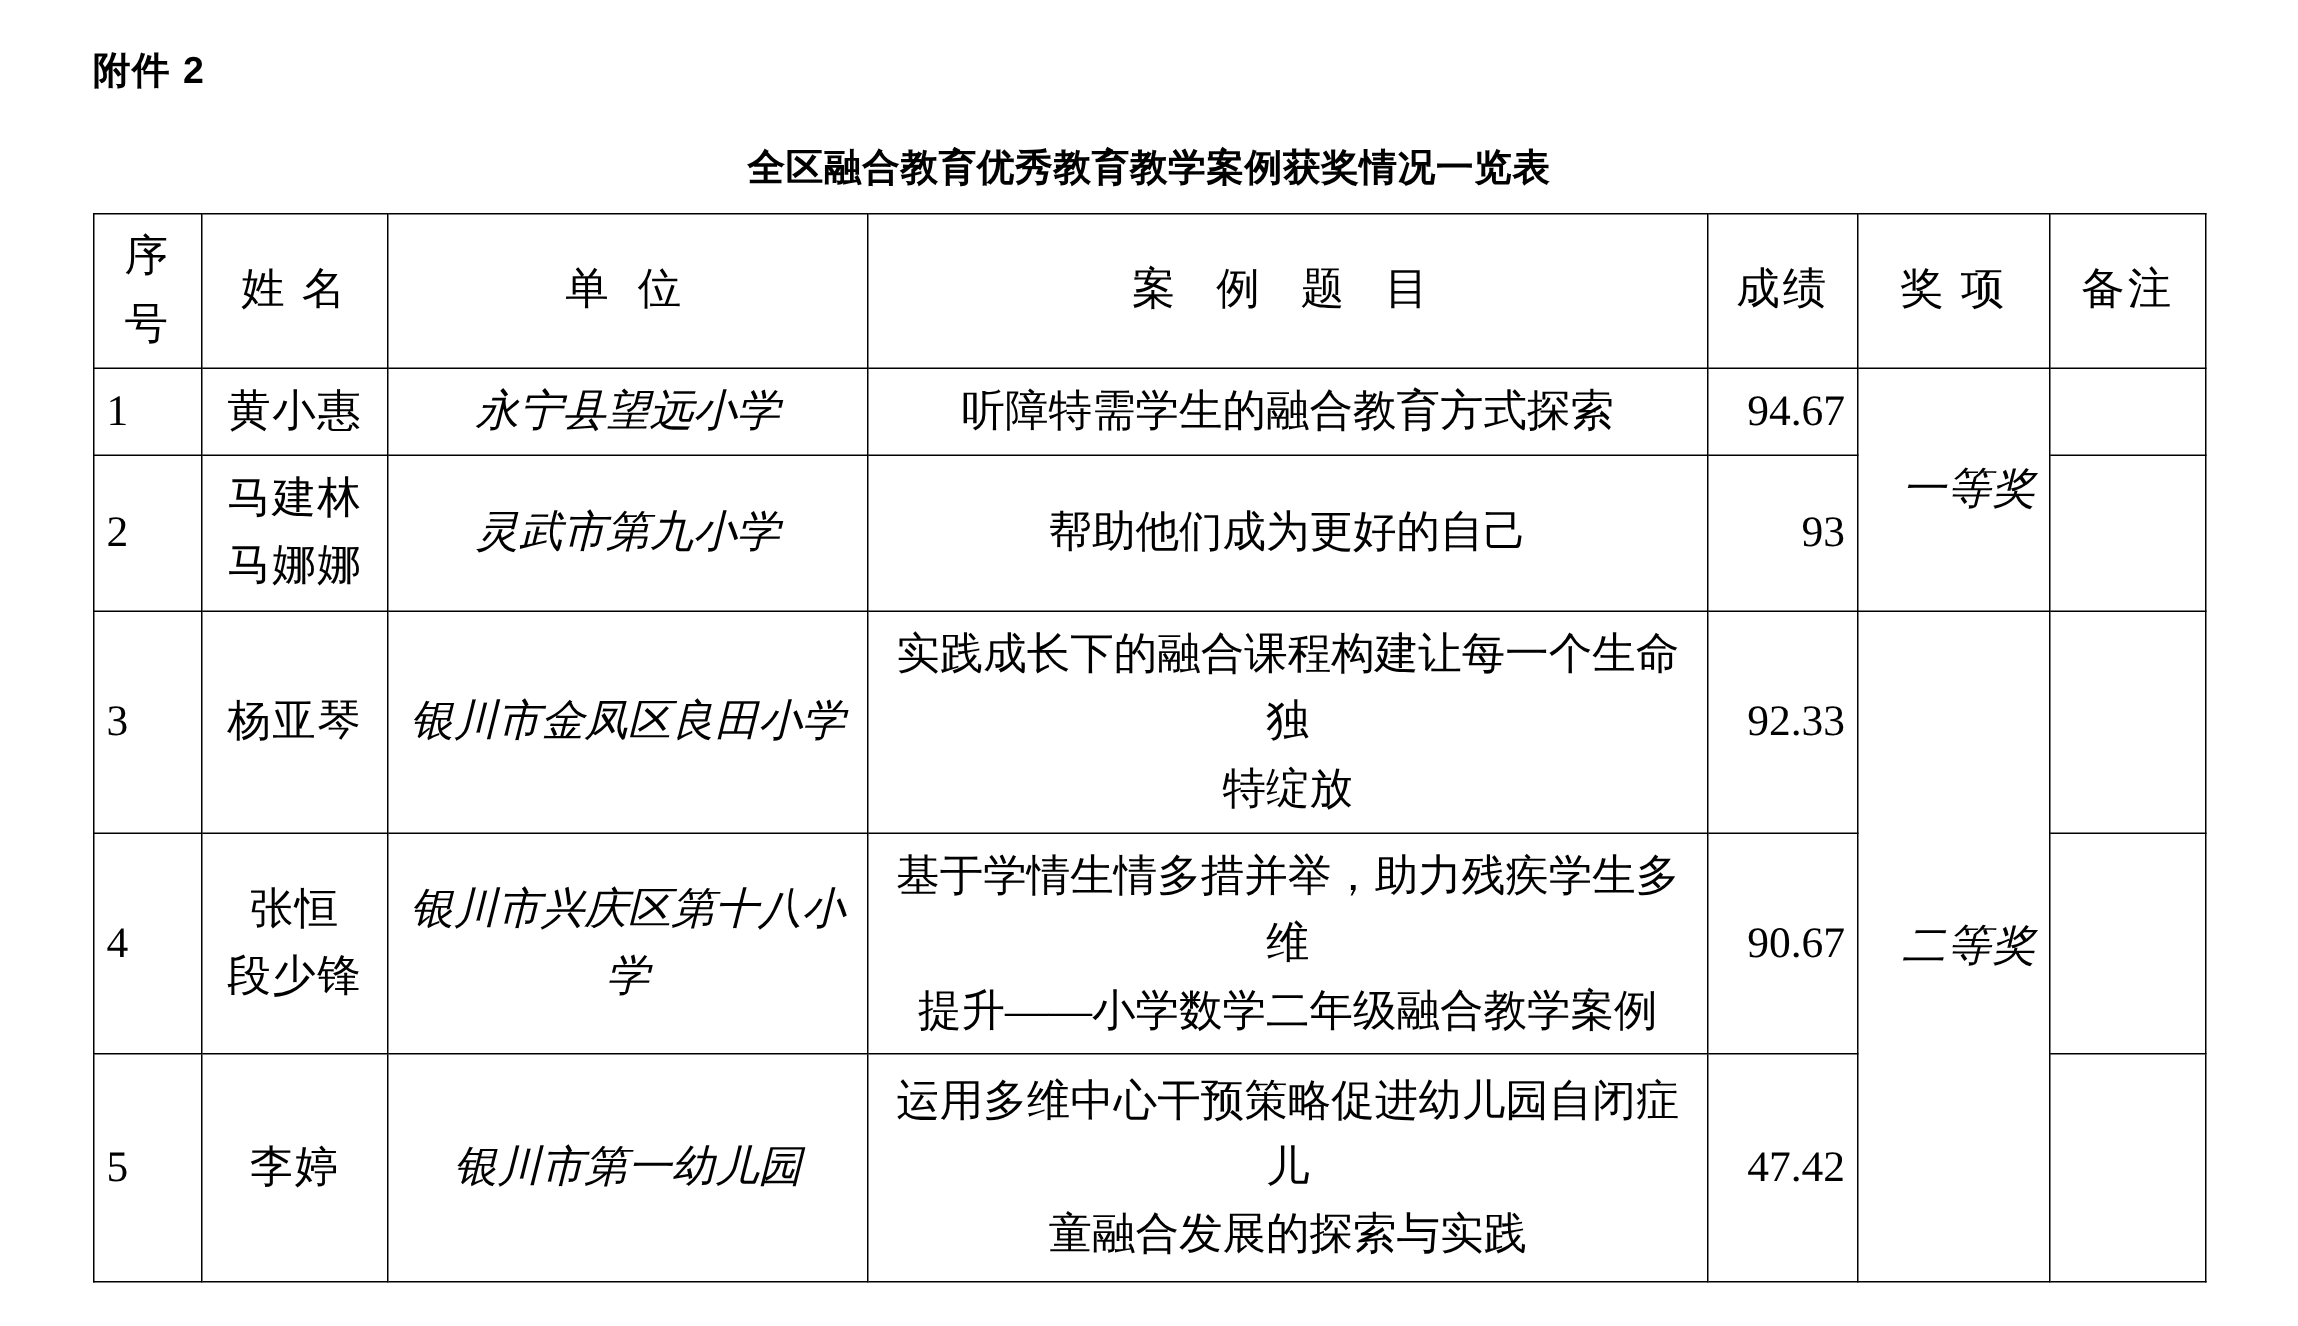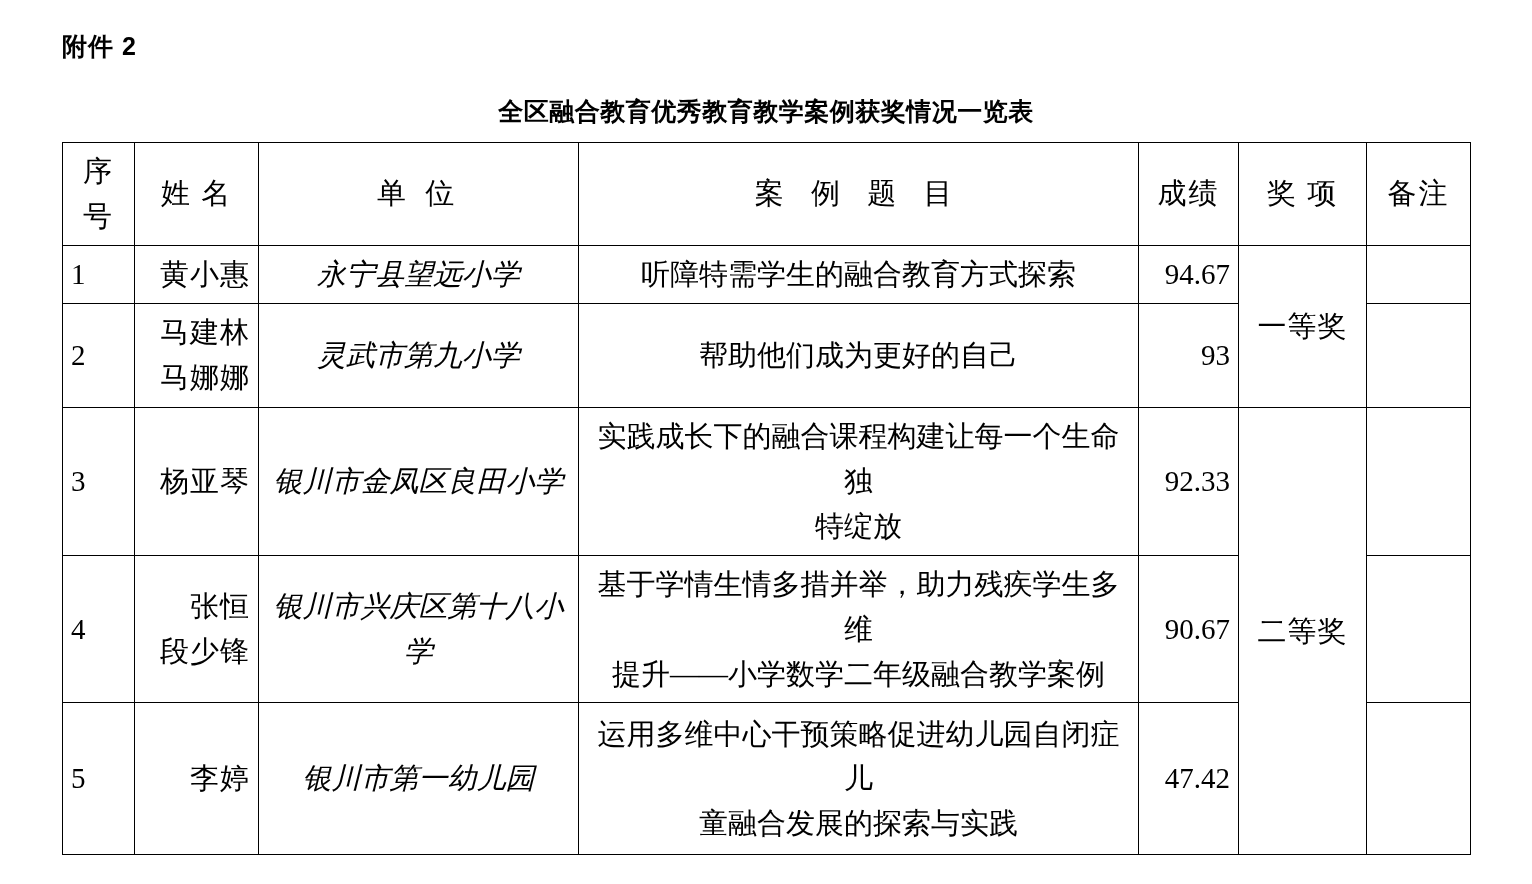--- a/index.html
+++ b/index.html
@@ -78,36 +78,37 @@
     text-align: left;
     vertical-align: top;
     padding-left: 10px;
     padding-top: 6px;
   }
   td.center {
     text-align: center;
     font-style: italic;
   }
   td.namecell {
-    text-align: right;
+    text-align: center;
     letter-spacing: 1px;
   }
   td.case {
     text-align: center;
     padding-left: 12px;
     padding-right: 10px;
   }
   td.score {
     text-align: right;
     padding-left: 12px;
     font-family: "Liberation Serif", "DejaVu Serif", serif;
   }
   td.prize {
-    text-align: center;
+    text-align: right;
     letter-spacing: 1px;
+    font-style: italic;
   }
   td.note { }
   .r1 { height: 54px; }
   .r2 { height: 104px; }
   .r3 { height: 122px; }
   .r4 { height: 118px; }
   .r5 { height: 152px; }
   .name-line { display: block; }
   .case-line { display: block; }
 </style>

